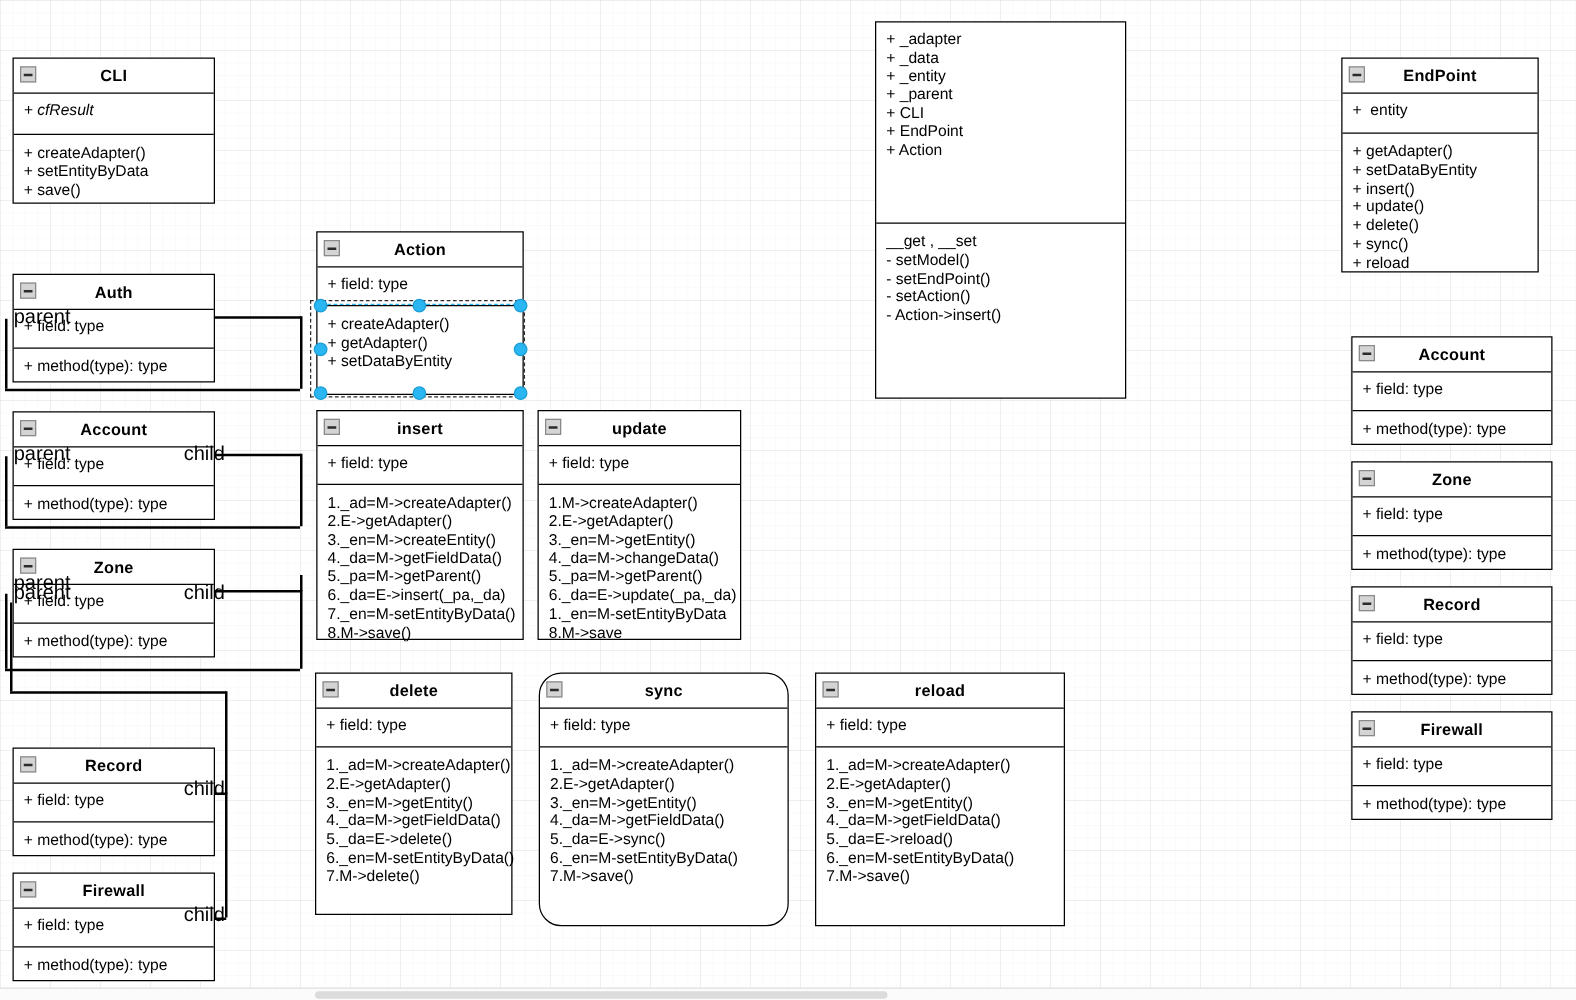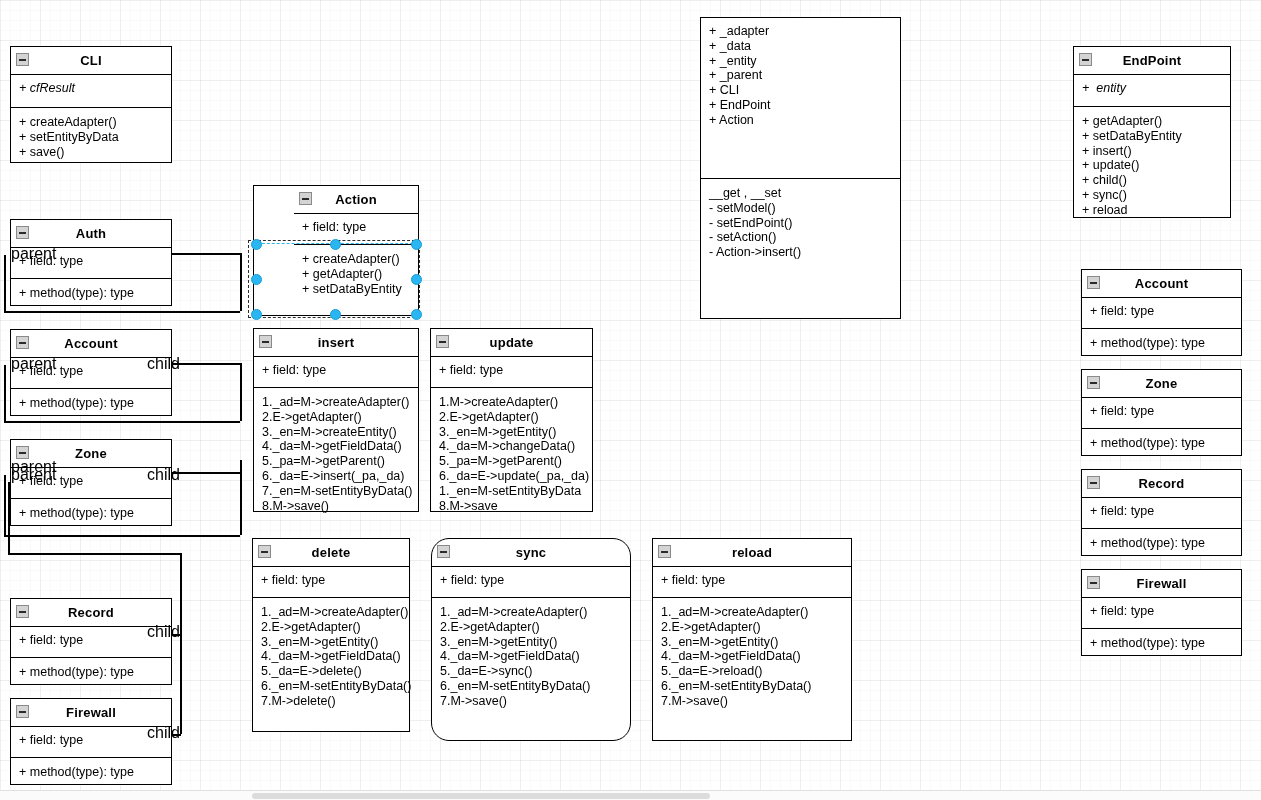--- a/index.html
+++ b/index.html
@@ -236,21 +236,21 @@
         <span class="collapse-icon"></span>
         <span class="title-txt">Firewall</span>
       </div>
       <div class="section attrs" style="height: 31px;">
         <div class="line">+ field: type</div>
       </div>
       <div class="section pad-top">
         <div class="line">+ method(type): type</div>
       </div>
     </div>
-    <div class="uml" style="left: 253px; top: 185px; width: 166px; height: 131px; z-index: 6; padding-left: 40px;">
+    <div class="uml" style="left: 253px; top: 185px; width: 166px; height: 131px; z-index: 6;">
       <div class="title-bar">
         <span class="collapse-icon"></span>
         <span class="title-txt">Action</span>
       </div>
       <div class="section attrs" style="height: 31px;">
         <div class="line">+ field: type</div>
       </div>
       <div class="section pad-top">
         <div class="line">+ createAdapter()</div>
         <div class="line">+ getAdapter()</div>
@@ -365,29 +365,29 @@
         <div class="line">- setEndPoint()</div>
         <div class="line">- setAction()</div>
         <div class="line">- Action-&gt;insert()</div>
       </div>
     </div>
     <div class="uml" style="left: 1073px; top: 46px; width: 158px; height: 172px;">
       <div class="title-bar">
         <span class="collapse-icon"></span>
         <span class="title-txt">EndPoint</span>
       </div>
-      <div class="section attrs" style="height: 32px; font-style: italic;">
+      <div class="section attrs" style="height: 32px;">
         <div class="line">+  entity</div>
       </div>
       <div class="section pad-top">
         <div class="line">+ getAdapter()</div>
         <div class="line">+ setDataByEntity</div>
         <div class="line">+ insert()</div>
         <div class="line">+ update()</div>
-        <div class="line">+ child()</div>
+        <div class="line">+ delete()</div>
         <div class="line">+ sync()</div>
         <div class="line">+ reload</div>
       </div>
     </div>
     <div class="uml" style="left: 1081px; top: 269px; width: 161px; height: 87px;">
       <div class="title-bar">
         <span class="collapse-icon"></span>
         <span class="title-txt">Account</span>
       </div>
       <div class="section attrs" style="height: 31px;">

